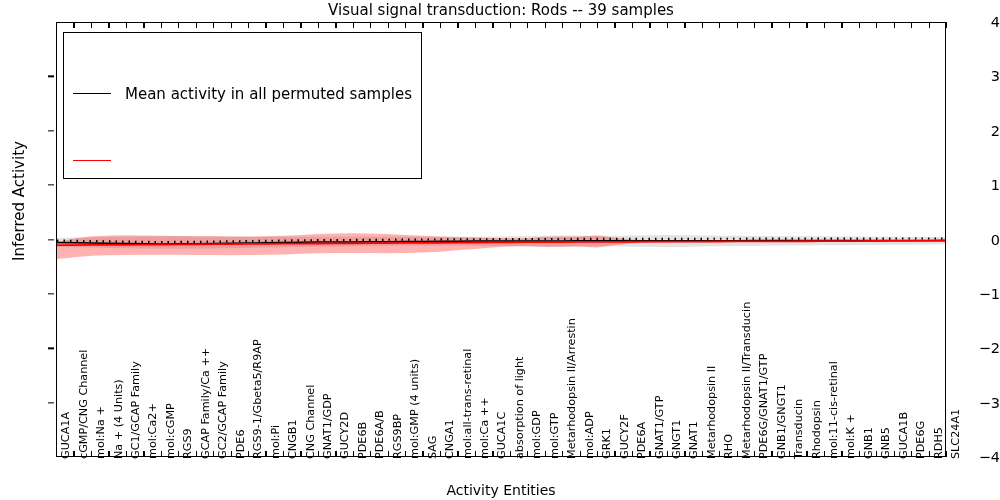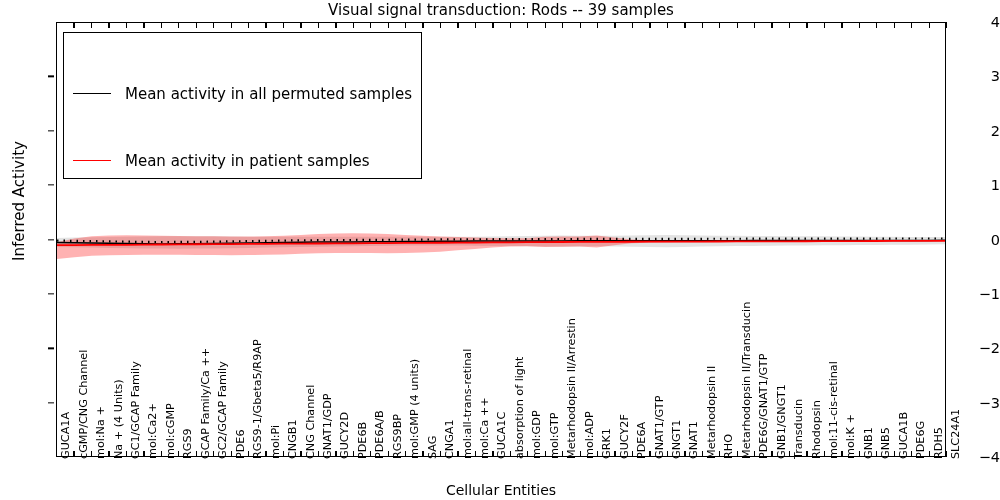--- a/index.html
+++ b/index.html
@@ -264,26 +264,25 @@
       <div class="xtick-mark-t" style="left: 911.098px; top: 22px;"></div>
       <div class="xtick-label" style="left: 915.298px;">PDE6G</div>
       <div class="xtick-mark" style="left: 928.549px; top: 451px;"></div>
       <div class="xtick-mark-t" style="left: 928.549px; top: 22px;"></div>
       <div class="xtick-label" style="left: 932.749px;">RDH5</div>
       <div class="xtick-mark" style="left: 946px; top: 451px;"></div>
       <div class="xtick-mark-t" style="left: 946px; top: 22px;"></div>
       <div class="xtick-label" style="left: 950.2px;">SLC24A1</div>
     </div>
 
-  <div id="xlabel">Cellular Entities</div>
+  <div id="xlabel">Activity Entities</div>
 
   <div id="legend">
     <div class="legend-row">
       <span class="legend-line black"></span>
       <span class="legend-text">Mean activity in all permuted samples</span>
     </div>
     <div class="legend-row">
       <span class="legend-line red"></span>
-      <span class="legend-text">Mean activity in patient samples</span>
     </div>
   </div>
 
 </div>
 
 </body></html>

